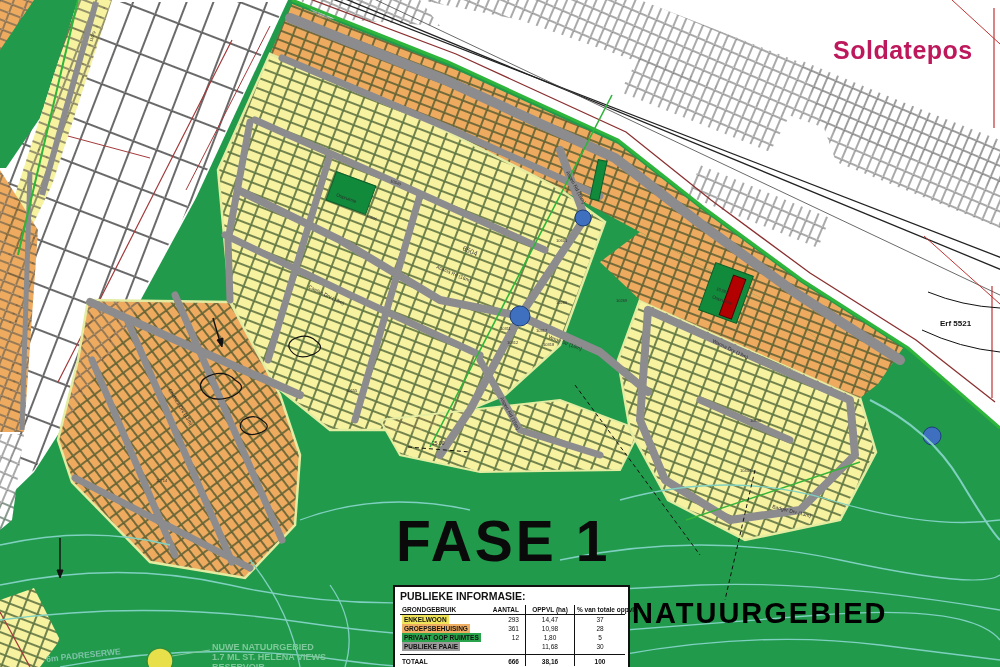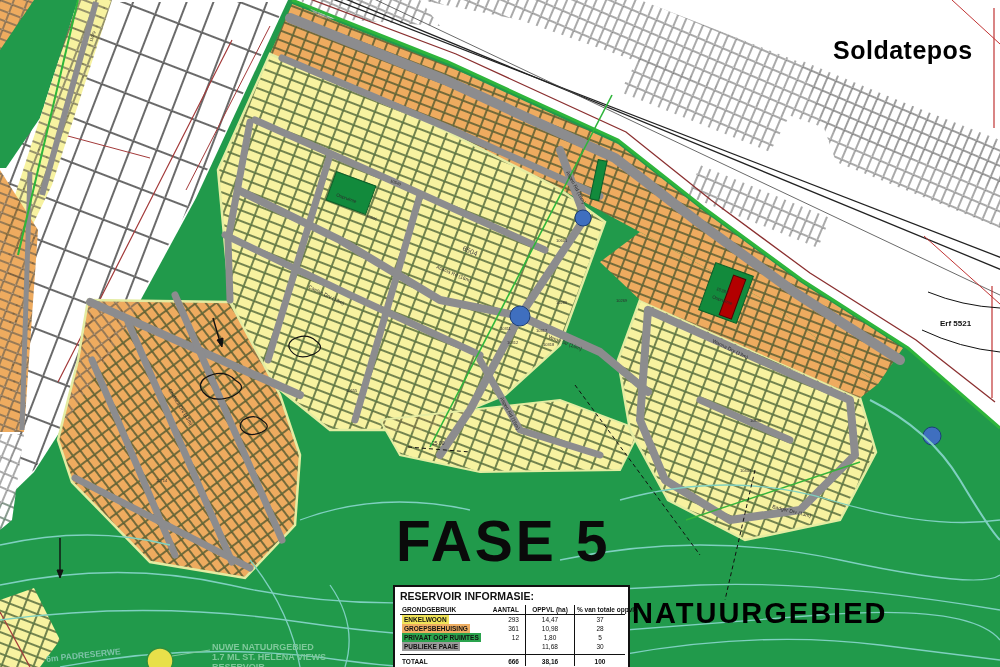--- a/index.html
+++ b/index.html
@@ -1,20 +1,20 @@
 <!DOCTYPE html>
 <html><head>
 <meta charset="utf-8">
 <style>
   html,body{margin:0;padding:0;background:#e8e8e8;}
   .stage{position:relative;width:1000px;height:667px;overflow:hidden;background:#ffffff;
          font-family:"Liberation Sans",sans-serif;}
   .stage svg{position:absolute;left:0;top:0;}
   .abs{position:absolute;white-space:nowrap;}
-  .soldatepos{left:833px;top:36px;font-size:25px;font-weight:bold;color:#000000;letter-spacing:.5px;}
+  .soldatepos{left:833px;top:36px;font-size:25px;font-weight:bold;color:#be185d;letter-spacing:.5px;}
   .fase{left:396px;top:508px;font-size:57px;font-weight:bold;color:#0a0a0a;letter-spacing:3px;}
   .natuur{left:632px;top:597px;font-size:29px;font-weight:bold;color:#000000;letter-spacing:2px;}
   .reservoir{left:212px;top:642px;font-size:9px;font-weight:bold;color:#7fc99b;line-height:10px;}
   .padres{left:46px;top:650px;font-size:8.5px;font-weight:bold;color:#7fc3a9;transform:rotate(-6deg);}
   
   .tbl{left:393px;top:585px;width:237px;background:#fff;border:2px solid #111;
        padding:3px 5px 4px 5px;box-sizing:border-box;color:#111;}
   .tbl-title{font-size:10.5px;font-weight:bold;margin:0 0 3px 0;}
   .grid{display:grid;grid-template-columns:88px 37px 49px 51px;align-items:stretch;}
   .c{font-size:6.5px;line-height:9px;padding:0 2px;}
@@ -207,31 +207,31 @@
     <text font-size="4" x="346" y="392">10655</text>
     <text font-size="4" x="156" y="482">10714</text>
     <text font-size="4" x="750" y="422">10430</text>
     <text font-size="4" x="740" y="472">10444</text>
     <text font-size="4" transform="translate(92,42) rotate(-70)">11079</text>
     <text font-size="4" x="616" y="302">10269</text>
   </g>
 </svg>
 
 <div class="abs soldatepos">Soldatepos</div>
-<div class="abs fase">FASE 5</div>
+<div class="abs fase">FASE 1</div>
 <div class="abs natuur">NATUURGEBIED</div>
 <div class="abs reservoir">
   <div>NUWE NATUURGEBIED</div>
   <div>1.7 ML ST. HELENA VIEWS</div>
   <div>RESERVOIR</div>
 </div>
 <div class="abs padres">6m PADRESERWE</div>
 
 <div class="abs tbl">
-  <div class="tbl-title">RESERVOIR INFORMASIE:</div>
+  <div class="tbl-title">PUBLIEKE INFORMASIE:</div>
   <div class="grid">
     <div class="c hd">GRONDGEBRUIK</div>
     <div class="c hd rnum">AANTAL</div>
     <div class="c hd num v1">OPPVL (ha)</div>
     <div class="c hd v1">% van totale oppvl.</div>
 
     <div class="c"><span class="chip" style="background: rgb(240, 228, 90);">ENKELWOON</span></div>
     <div class="c rnum">293</div>
     <div class="c num v1">14,47</div>
     <div class="c num v1">37</div>

